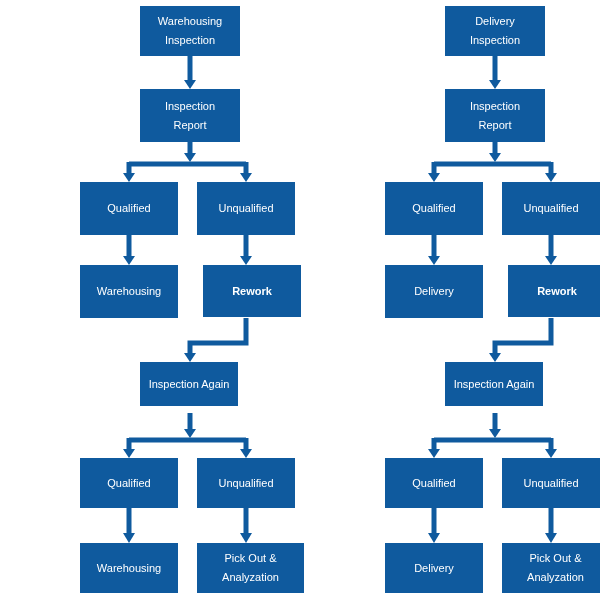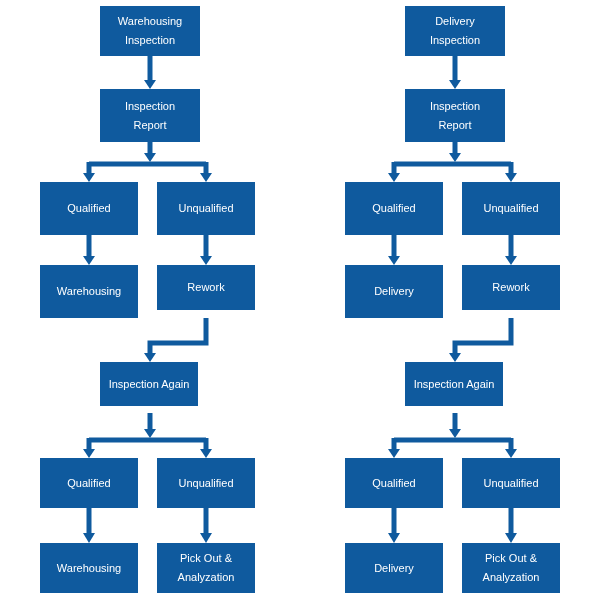--- a/index.html
+++ b/index.html
@@ -18,20 +18,21 @@
     background: var(--background);
     font-family: "Liberation Sans", sans-serif;
     position: relative;
     overflow: hidden;
   }
   .chart {
     position: absolute;
     top: 0;
     width: 300px;
     height: 600px;
+    margin-left: 40px;
   }
   .chart.left  { left: 0; }
   .chart.right { left: 305px; }
   .connectors {
     position: absolute;
     left: 0;
     top: 0;
     width: 300px;
     height: 600px;
     pointer-events: none;
@@ -58,26 +59,26 @@
     line-height: 19px;
     white-space: pre-line;
     box-sizing: border-box;
   }
   
   .n-start  { left: 100px; top:   6px; width: 100px; height: 50px; }
   .n-report { left: 100px; top:  89px; width: 100px; height: 53px; }
   .n-q1     { left:  40px; top: 182px; width:  98px; height: 53px; }
   .n-u1     { left: 157px; top: 182px; width:  98px; height: 53px; }
   .n-p1     { left:  40px; top: 265px; width:  98px; height: 53px; }
-  .n-rework { left: 157px; top: 265px; width:  98px; height: 45px; }
+  .n-rework { left: 163px; top: 265px; width:  98px; height: 52px; font-weight: bold; }
   .n-again  { left: 100px; top: 362px; width:  98px; height: 44px; }
   .n-q2     { left:  40px; top: 458px; width:  98px; height: 50px; }
   .n-u2     { left: 157px; top: 458px; width:  98px; height: 50px; }
   .n-p2     { left:  40px; top: 543px; width:  98px; height: 50px; }
-  .n-pick   { left: 157px; top: 543px; width:  98px; height: 50px; }
+  .n-pick   { left: 157px; top: 543px; width:  107px; height: 50px; }
 </style>
 </head>
 <body>
 
 <div class="chart left">
   <svg class="connectors" viewBox="0 0 300 600" aria-hidden="true">
     <path class="c-line" d="M150 56 V81"></path>
     <polygon class="c-head" points="144,80 156,80 150,89"></polygon>
     <path class="c-line" d="M150 142 V154"></path>
     <polygon class="c-head" points="144,153 156,153 150,162"></polygon>

